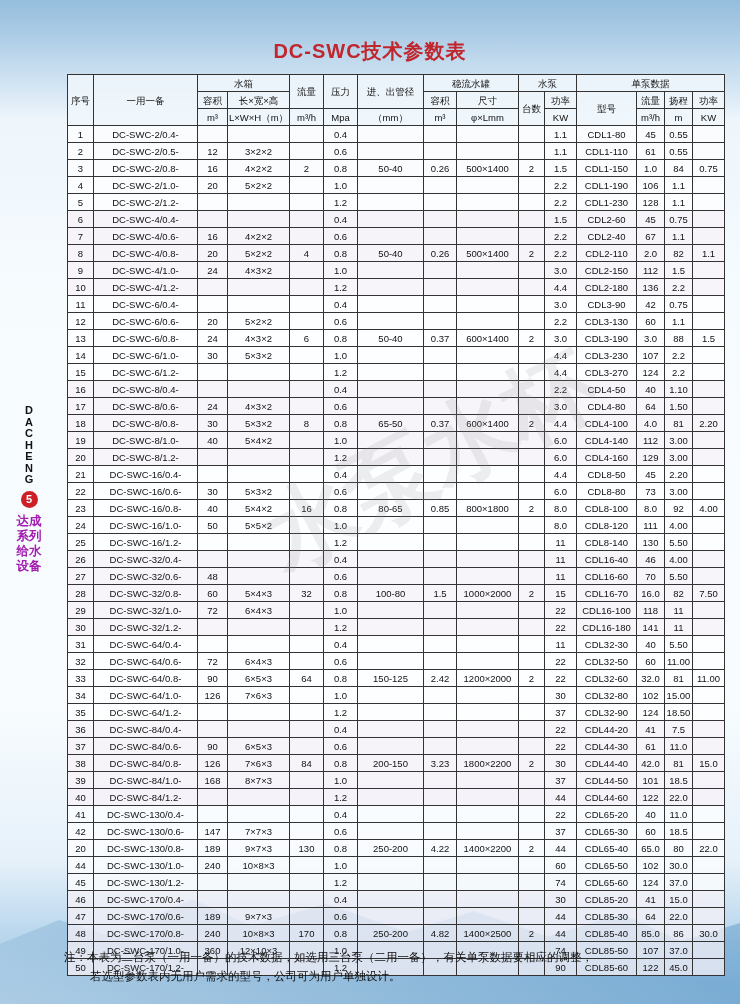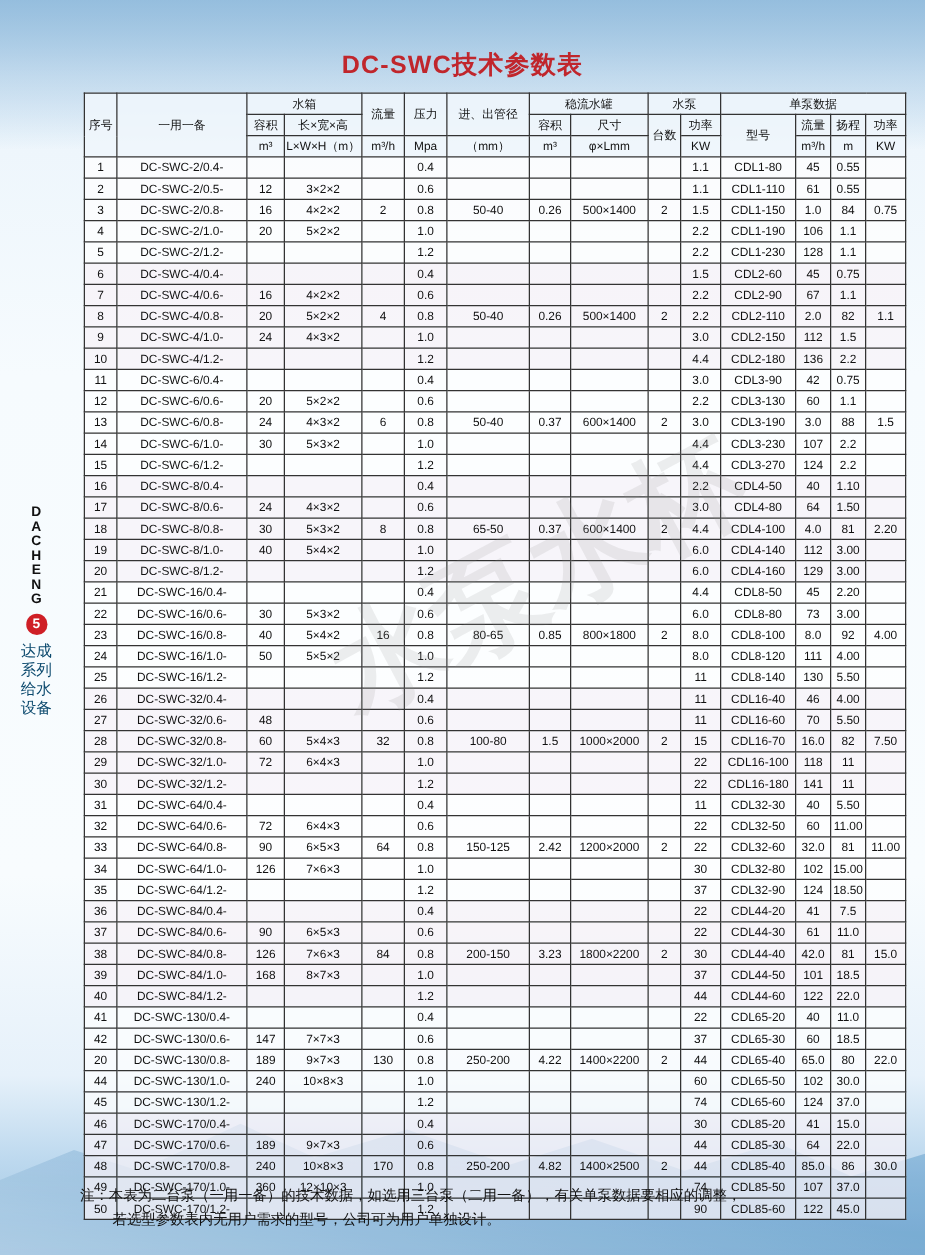--- a/index.html
+++ b/index.html
@@ -95,22 +95,22 @@
     background: #cf1f26;
     color: #fff;
     font-size: 11px;
     line-height: 17px;
     text-align: center;
     font-weight: bold;
   }
   .brand .cn {
     font-size: 12.5px;
     line-height: 15px;
-    font-weight: normal;
-    color: #0c4a6e;
+    font-weight: bold;
+    color: #a21caf;
   }
 
   
   .watermark {
     position: absolute;
     left: 250px;
     top: 400px;
     font-size: 90px;
     color: rgba(150,150,150,0.16);
     transform: rotate(-28deg);
@@ -372,21 +372,21 @@
             <td class="model">DC-SWC-4/0.6-</td>
             <td class="col-tank">16</td>
             <td class="col-tank">4×2×2</td>
             <td></td>
             <td>0.6</td>
             <td></td>
             <td class="col-pink"></td>
             <td class="col-pink"></td>
             <td class="col-purple"></td>
             <td class="col-purple">2.2</td>
-            <td class="col-peach">CDL2-90</td>
+            <td class="col-peach">CDL2-40</td>
             <td class="col-peach">67</td>
             <td class="col-peach">1.1</td>
             <td class="col-peach"></td>
           </tr>
           <tr class="band-b">
             <td class="idx">8</td>
             <td class="model">DC-SWC-4/0.8-</td>
             <td class="col-tank">20</td>
             <td class="col-tank">5×2×2</td>
             <td>4</td>

